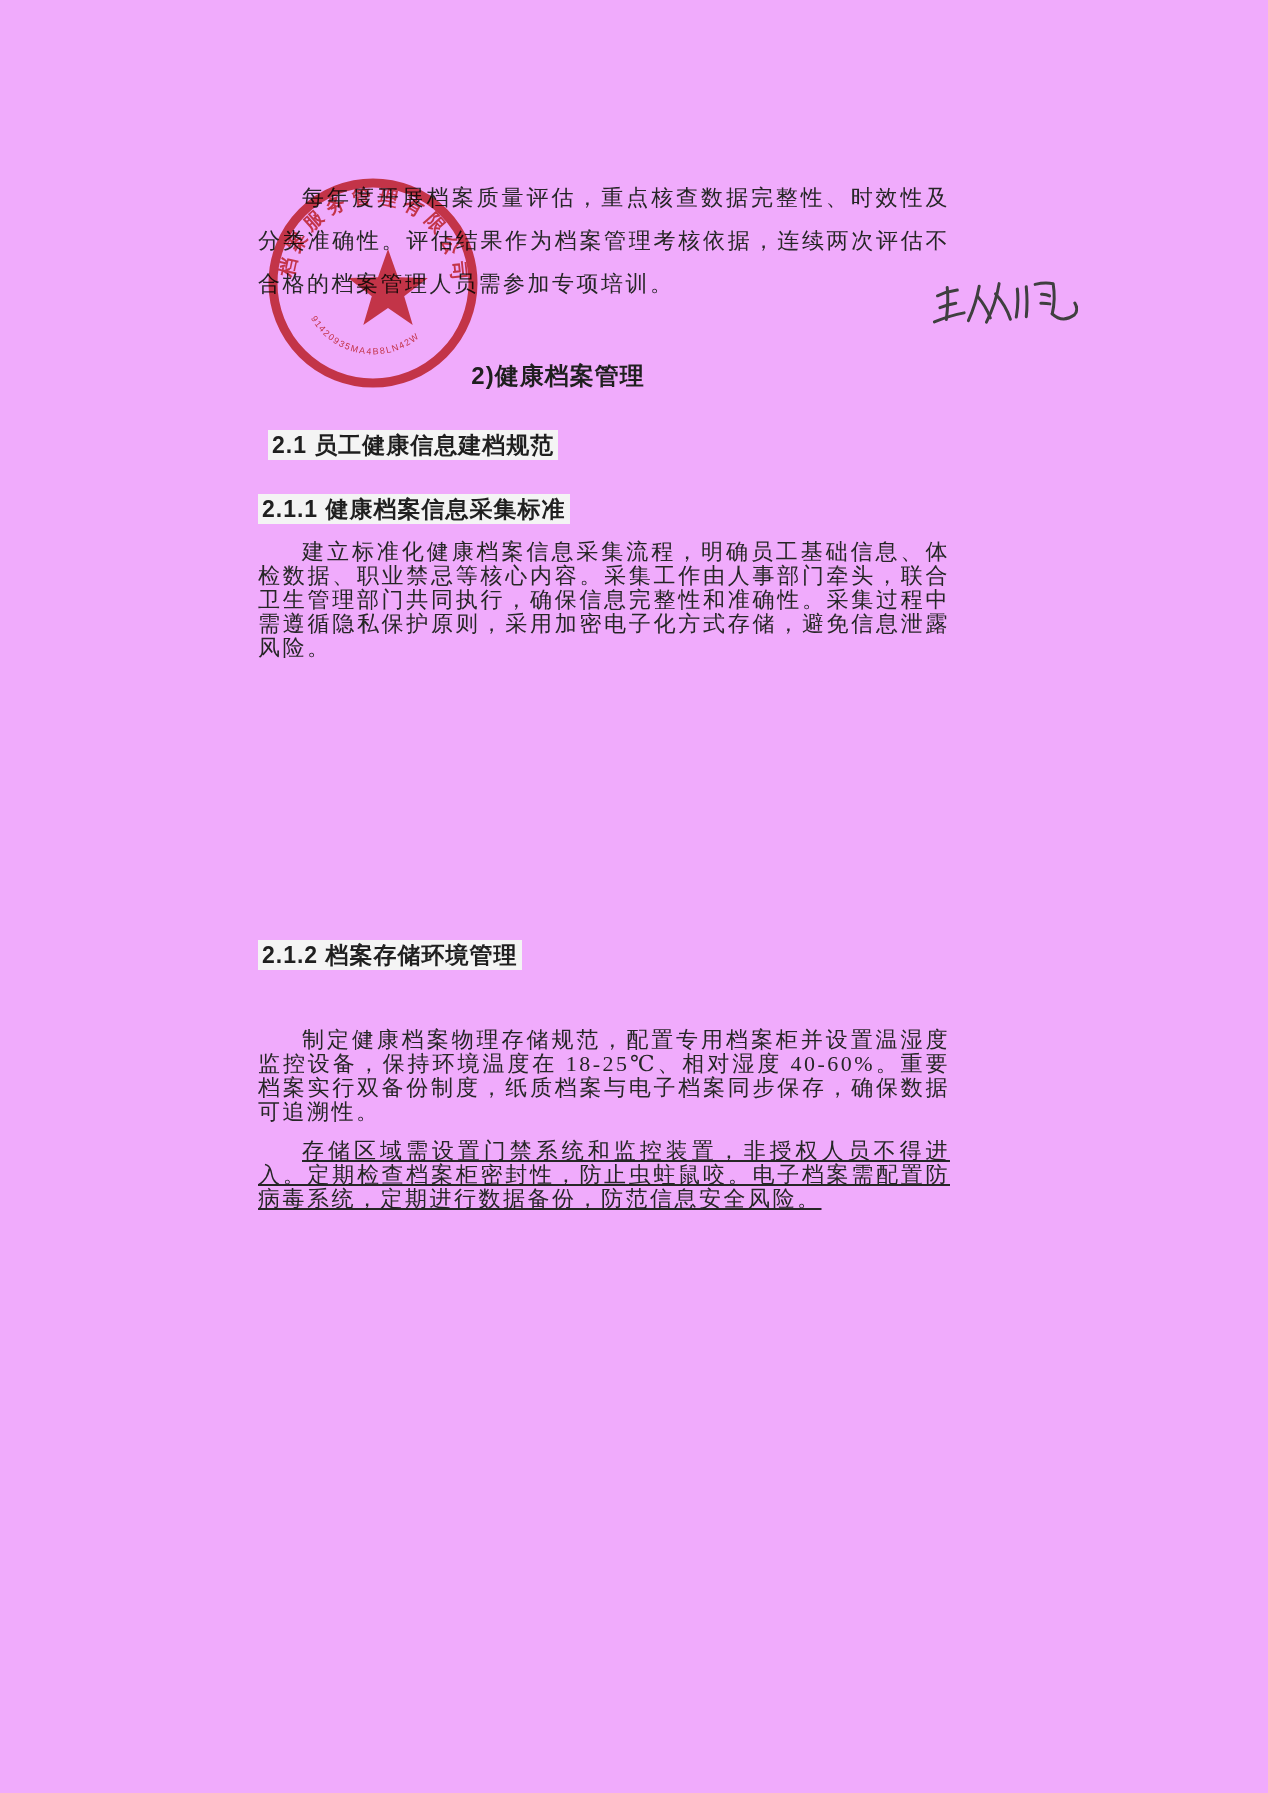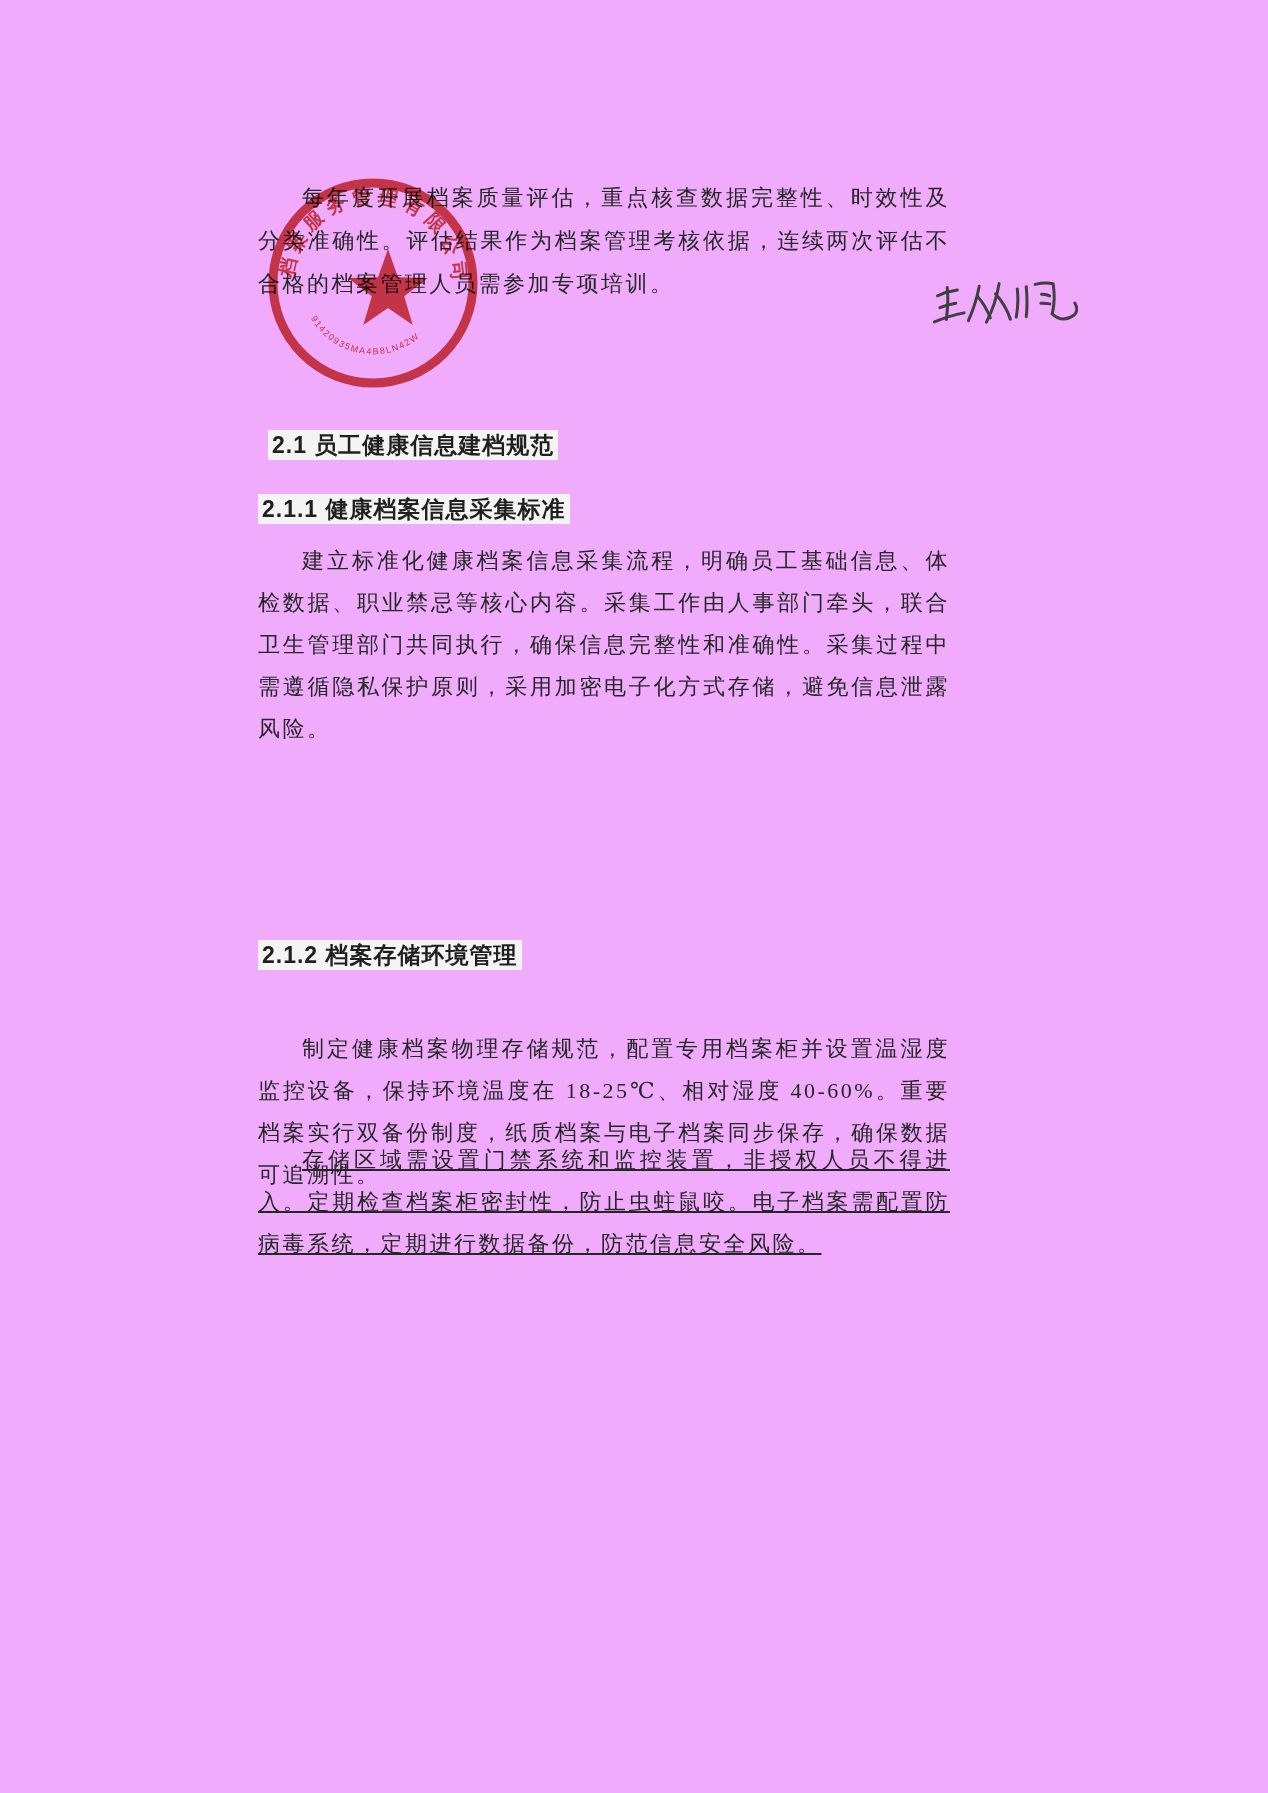--- a/index.html
+++ b/index.html
@@ -13,21 +13,21 @@
     height:1793px;
     background:#f0abfc;
     overflow:hidden;
   }
   .para {
     position:absolute;
     left:258px;
     width:692px;
     font-size:22px;
     letter-spacing:2.5px;
-    line-height:42px;
+    line-height:24px;
     color:#262626;
     text-align:justify;
     text-indent:2em;
     text-justify:inter-character;
   }
   .heading {
     position:absolute;
     left:258px;
     font-family:"Liberation Sans","DejaVu Sans",sans-serif;
     font-weight:bold;
@@ -114,20 +114,21 @@
 
       <path d="M90,18 Q91,32 88,46"></path>
       <path d="M99,16 Q100,32 98,46"></path>
       <path d="M108,14 Q118,12 126,14 Q128,30 124,44"></path>
       <path d="M114,24 Q119,24 122,26"></path>
       <path d="M113,33 Q118,33 122,34"></path>
       <path d="M124,44 Q134,54 146,46 Q151,41 147,34"></path>
     </g>
   </svg>
 
+  <div class="section-title" style="top:360px;">2)健康档案管理</div>
 
   <div class="heading" style="top:430px;margin-left:10px;">
     <span class="smudge">2.1 员工健康信息建档规范</span>
   </div>
 
   <div class="heading" style="top:494px;">
     <span class="smudge">2.1.1 健康档案信息采集标准</span>
   </div>
 
   <div class="para" style="top:540px;">建立标准化健康档案信息采集流程，明确员工基础信息、体检数据、职业禁忌等核心内容。采集工作由人事部门牵头，联合卫生管理部门共同执行，确保信息完整性和准确性。采集过程中需遵循隐私保护原则，采用加密电子化方式存储，避免信息泄露风险。</div>

